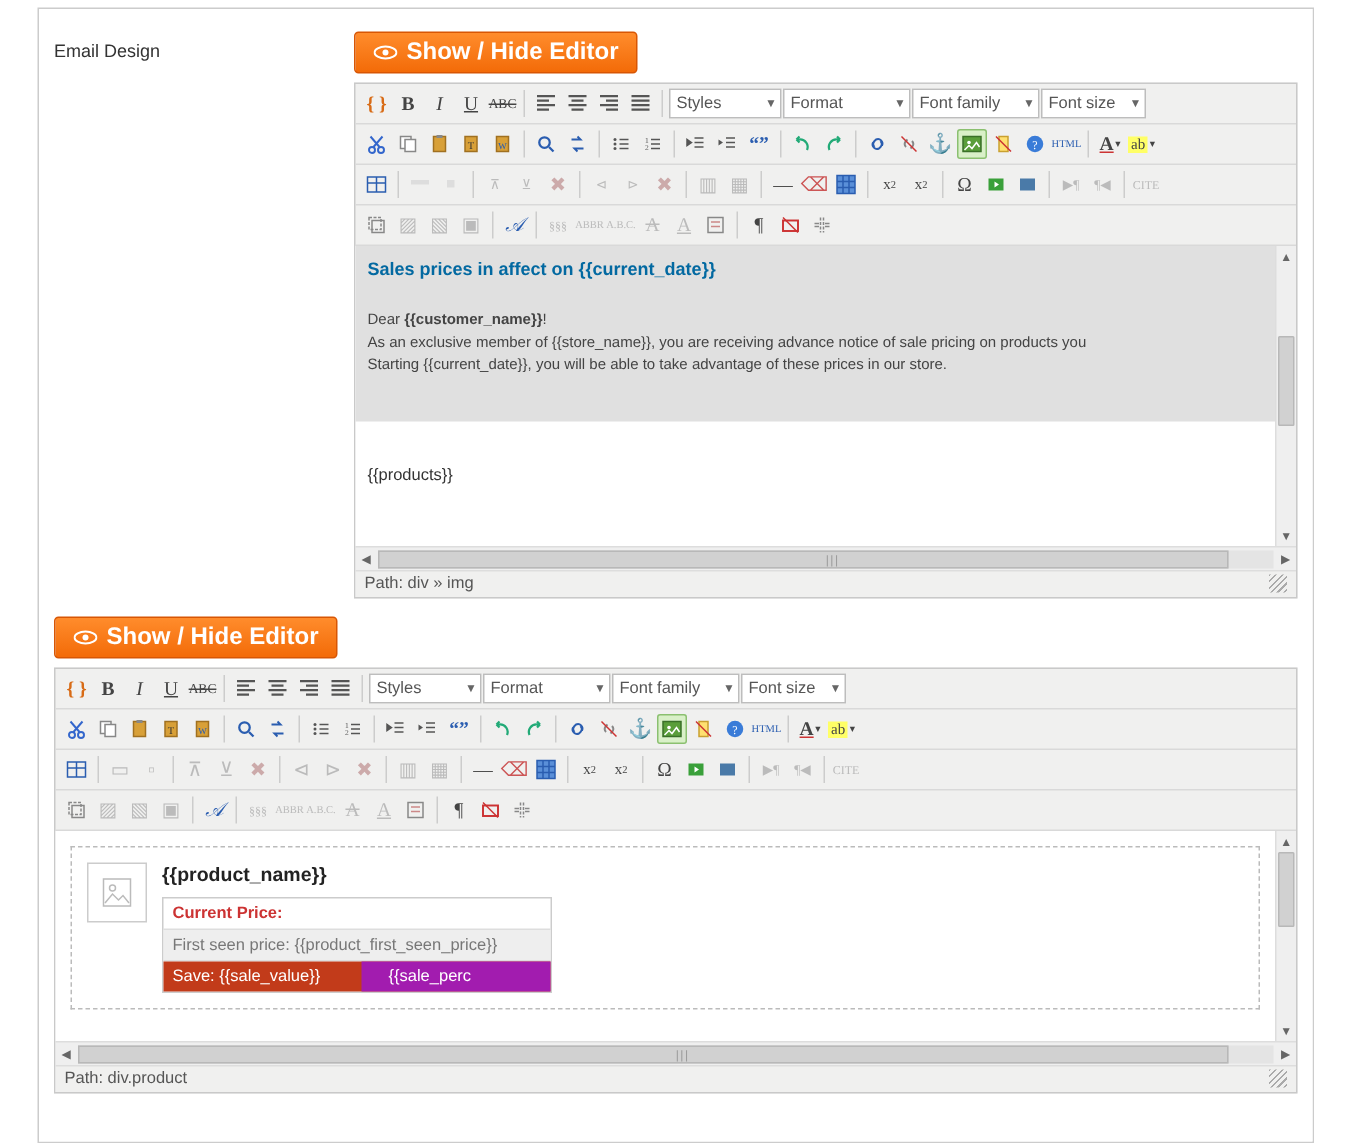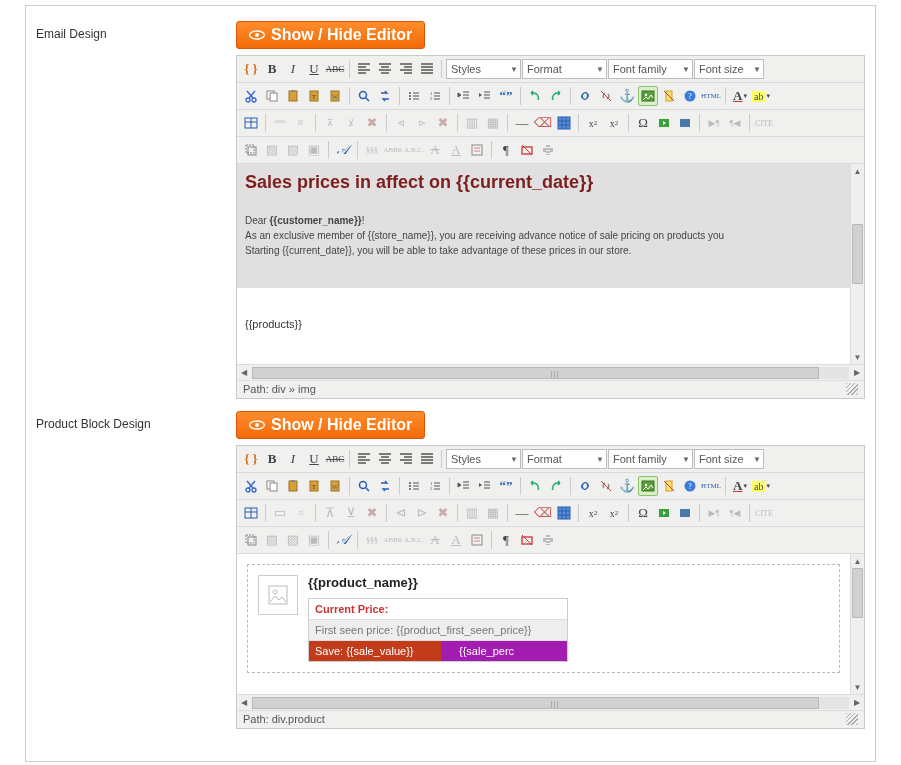--- a/index.html
+++ b/index.html
@@ -43,21 +43,21 @@
 .vscroll-thumb { position: absolute; left: 1px; right: 1px; background: #d1d1d1; border: 1px solid #b8b8b8; border-radius: 1px; }
 .hscroll { height: 16px; background: #efefef; border-top: 1px solid #ddd; display: flex; align-items: center; position: relative; }
 .hscroll-left, .hscroll-right { width: 14px; text-align: center; font-size: 8px; color: #666; cursor: pointer; }
 .hscroll-track { flex: 1; height: 12px; background: #e4e4e4; position: relative; margin: 0 1px; }
 .hscroll-thumb { position: absolute; top: 0; bottom: 0; background: #d1d1d1; border: 1px solid #b8b8b8; }
 .hscroll-tick { position: absolute; left: 50%; top: 2px; font-size: 8px; color: #999; letter-spacing: 1px; }
 .status { height: 18px; background: #f0f0ef; border-top: 1px solid #ddd; font-size: 11px; color: #555; padding: 2px 6px; display: flex; align-items: flex-start; justify-content: space-between; }
 .resize { width: 12px; height: 12px; background: repeating-linear-gradient(135deg,#aaa 0,#aaa 1px,transparent 1px,transparent 3px); }
 .email-content { margin-right: 14px; }
 .email-grey { background: #e0e0e0; padding: 8px 8px 30px 8px; }
-.email-title { color: #7f1d1d; font-weight: bold; font-size: 18px; padding-bottom: 20px; }
+.email-title { color: #0369a1; font-weight: bold; font-size: 12px; padding-bottom: 20px; }
 .email-body { font-size: 10px; color: #444; line-height: 1.5; }
 .email-white { padding: 30px 8px 6px 8px; font-size: 11px; }
 .prod-content { margin-right: 14px; padding: 10px; min-height: 130px; }
 .prod-dashed { border: 1px dashed #bbb; padding: 10px; display: flex; gap: 10px; align-items: flex-start; }
 .prod-img { width: 40px; height: 40px; border: 1px solid #ccc; display: flex; align-items: center; justify-content: center; color: #aaa; font-size: 18px; }
 .prod-right { flex: 1; }
 .prod-name { font-weight: bold; font-size: 13px; color: #222; margin-bottom: 8px; }
 .price-table { border: 1px solid #ccc; width: 100%; max-width: 260px; font-size: 11px; }
 .price-row1 { color: #c33; font-weight: bold; padding: 4px 6px; border-bottom: 1px solid #ddd; }
 .price-row2 { background: #eee; color: #777; padding: 4px 6px; border-bottom: 1px solid #ddd; }
@@ -391,21 +391,20 @@
           </div>
           <div class="status">
             <span>Path: div » img</span>
             <span class="resize"></span>
           </div>
         </div>
       </div>
     </div>
 
     <div class="form-row">
-      <div class="form-label">Product Block Design</div>
       <div class="form-field">
 
         <button class="btn-orange">
           <svg class="eye" viewBox="0 0 24 14">
               <ellipse cx="12" cy="7" rx="11" ry="6" fill="none" stroke="#fff" stroke-width="2"></ellipse>
               <circle cx="12" cy="7" r="3" fill="#fff"></circle>
             </svg>
           <span>Show / Hide Editor</span>
         </button>
 

